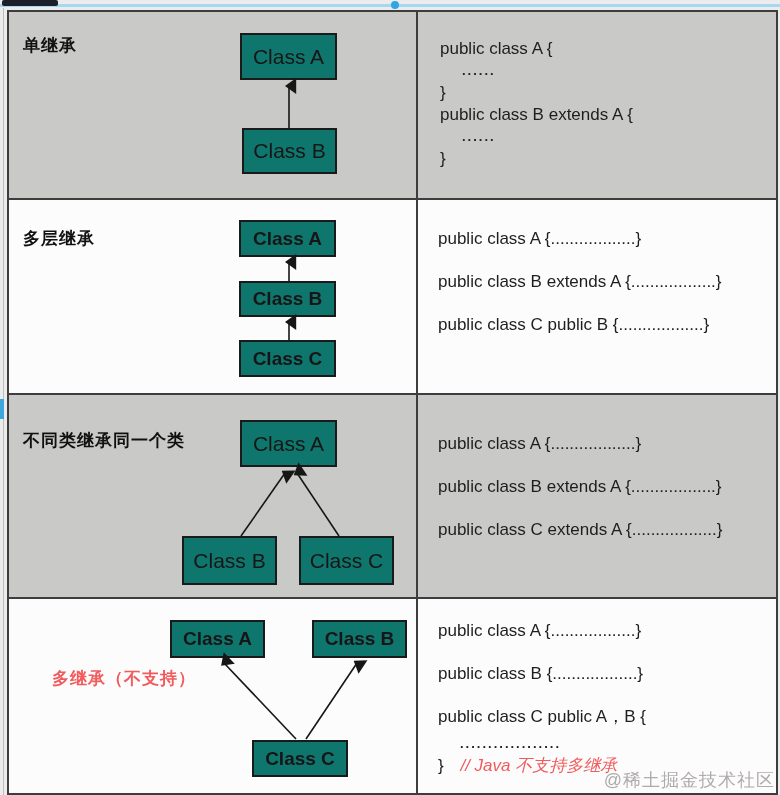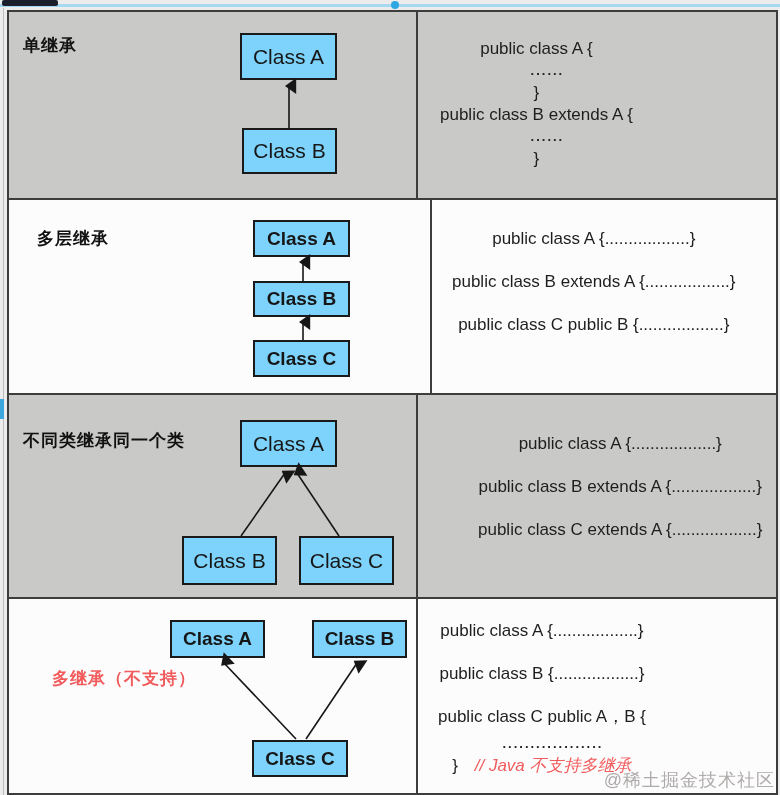--- a/index.html
+++ b/index.html
@@ -48,37 +48,37 @@
   .table {
     position: absolute; left: 7px; top: 10px; width: 771px; height: 785px;
     border: 2px solid var(--table-border);
     display: flex; flex-direction: column;
   }
   .row { display: flex; border-bottom: 2px solid var(--table-border); }
   .row:last-child { border-bottom: none; flex: 1; }
   .row-gray { background: var(--row-gray); }
   .row-white { background: var(--row-white); }
   .r1 { height: 188px; }
-  .r2 { height: 195px; padding-left: 14px; }
-  .r3 { height: 204px; gap: 40px; }
+  .r2 { height: 195px; }
+  .r3 { height: 204px; }
   .cell-diagram {
     position: relative; width: 409px; flex: none;
     border-right: 2px solid var(--table-border);
   }
-  .cell-code { position: relative; flex: 1; color: var(--code-color); text-align: center; }
+  .cell-code { position: relative; flex: 1; color: var(--code-color); }
   
   .row-label {
     position: absolute; left: 14px;
     font-size: 17px; font-weight: 700; color: #111;
     letter-spacing: 1px; white-space: nowrap;
   }
   .row-label.red { color: var(--red); margin-left: 29px; }
   
   .cbox {
-    position: absolute; background: #7dd3fc;
+    position: absolute; background: #0f766e;
     border: 2px solid var(--box-border);
     display: flex; align-items: center; justify-content: center;
     color: #161616; white-space: nowrap;
   }
   .cbox.reg { font-size: 21px; font-weight: 400; }
   .cbox.bold { font-size: 19px; font-weight: 700; }
   
   .arrows { position: absolute; left: 0; top: 0; width: 100%; height: 100%; pointer-events: none; }
   
   .code { position: absolute; font-size: 17px; line-height: 22px; }

